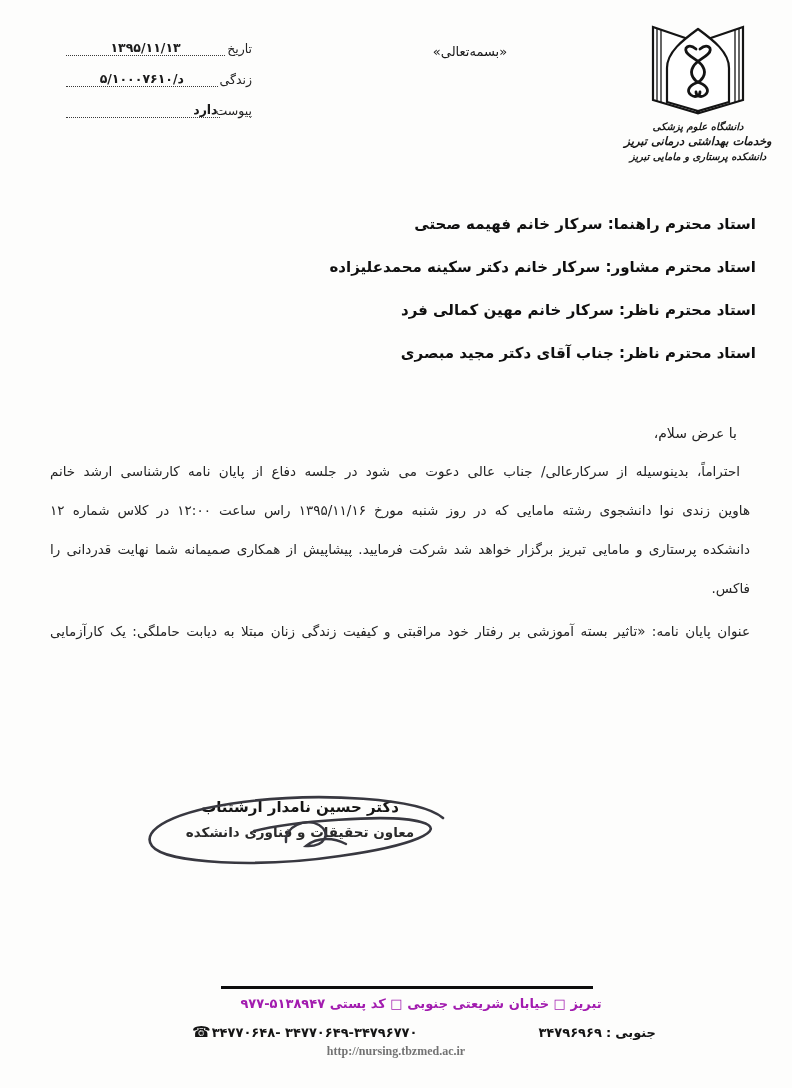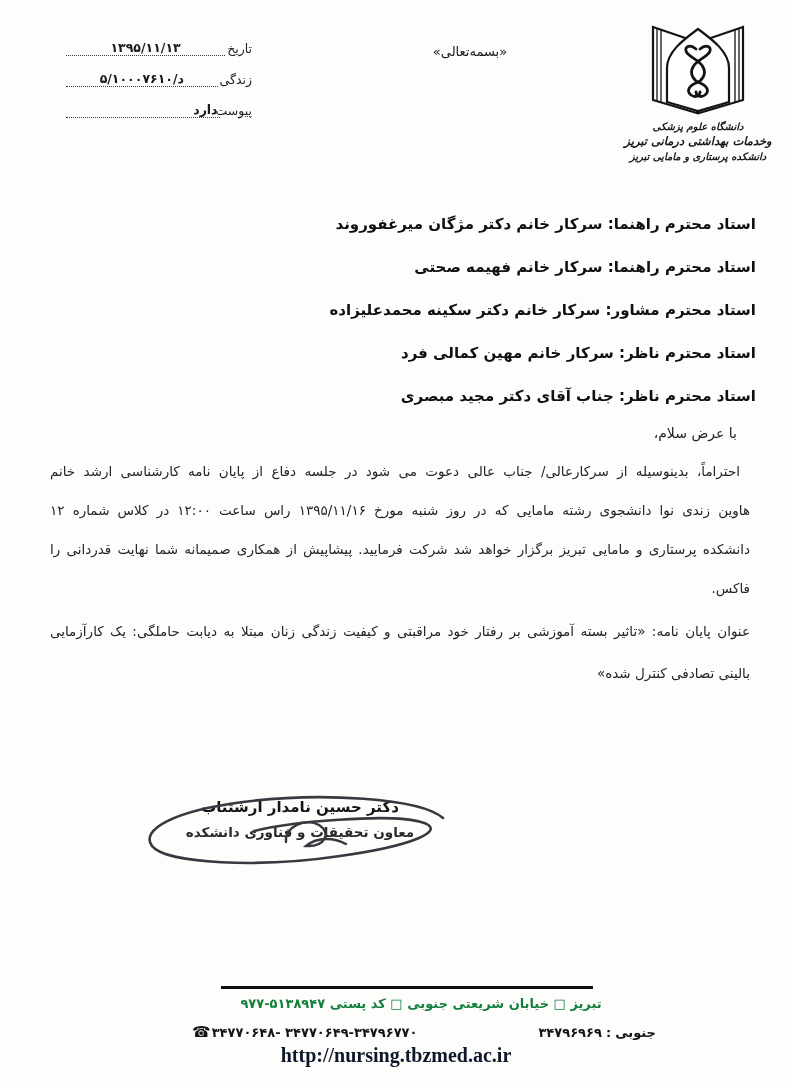--- a/index.html
+++ b/index.html
@@ -43,30 +43,30 @@
   .thesis .t1{font-size:13.5px;line-height:42px;text-align:justify;text-align-last:justify;}
   .thesis .t2{font-size:13.5px;line-height:42px;text-align:right;}
   
   .sig{position:absolute;top:762px;left:150px;width:300px;text-align:center;direction:rtl;}
   .sig-name{font-size:15px;font-weight:bold;color:#151515;line-height:26px;margin-top:32px;}
   .sig-role{font-size:13.5px;font-weight:bold;color:#2a2a2a;line-height:24px;}
   .scrawl{position:absolute;top:786px;left:138px;}
   
   .f-rule{position:absolute;top:986px;left:221px;width:372px;height:3px;background:#0d0d0d;}
   .f-address{position:absolute;top:996px;left:156px;width:530px;text-align:center;
-             direction:rtl;font-size:13px;font-weight:bold;color:#15803d;}
+             direction:rtl;font-size:13px;font-weight:bold;color:#a21caf;}
   .f-phones{position:absolute;top:1023px;left:192px;width:464px;display:flex;
             justify-content:space-between;align-items:center;direction:ltr;
             font-size:13px;font-weight:bold;color:#141414;}
   .f-phone-left{direction:ltr;white-space:nowrap;}
   .f-fax{direction:ltr;white-space:nowrap;}
   .f-fax .sep{padding:0 4px;}
   .phone-glyph{font-size:15px;margin-right:1px;}
   .f-url{position:absolute;top:1044px;left:0;width:792px;text-align:center;
-         font-family:"Liberation Serif",serif;font-weight:bold;font-size:20px;color:#0f172a;}
+         font-family:"Liberation Serif",serif;font-weight:bold;font-size:12px;color:#737373;}
 </style>
 </head>
 <body>
 
 <div class="page">
 
   <div class="hdr">
     <div class="hdr-row">
       <span class="hdr-lbl">تاریخ</span>
       <span class="hdr-box">۱۳۹۵/۱۱/۱۳</span>
@@ -92,39 +92,37 @@
       <path d="M48 87 L17 78 L17 44 C17 28 33 16 48 5 C63 16 79 28 79 44 L79 78 Z" fill="#ffffff" stroke="#141414" stroke-width="2.2"></path>
       <path d="M46 25 C39 19 32 24 38 30 C43 35 50 37 53 43 C57 50 52 57 46 59 C39 62 36 67 41 71 C45 74 50 72 50 68" fill="none" stroke="#141414" stroke-width="2.8" stroke-linecap="round"></path>
       <path d="M50 25 C57 19 64 24 58 30 C53 35 46 37 43 43 C39 50 44 57 50 59 C57 62 60 67 55 71 C51 74 46 72 46 68" fill="none" stroke="#141414" stroke-width="2.8" stroke-linecap="round"></path>
     </svg>
     <div class="logo-t logo-t1">دانشگاه علوم پزشکی</div>
     <div class="logo-t logo-t2">وخدمات بهداشتی درمانی تبریز</div>
     <div class="logo-t logo-t3">دانشکده پرستاری و مامایی تبریز</div>
   </div>
 
   <div class="recipients">
-    <div class="recipient">استاد محترم راهنما: سرکار خانم دکتر مژگان میرغفوروند</div>
     <div class="recipient">استاد محترم راهنما: سرکار خانم فهیمه صحتی</div>
     <div class="recipient">استاد محترم مشاور: سرکار خانم دکتر سکینه محمدعلیزاده</div>
     <div class="recipient">استاد محترم ناظر: سرکار خانم مهین کمالی فرد</div>
     <div class="recipient">استاد محترم ناظر: جناب آقای دکتر مجید مبصری</div>
   </div>
 
   <div class="salutation">با عرض سلام،</div>
 
   <div class="body-par">
     <div class="body-line indent">احتراماً، بدینوسیله از سرکارعالی/ جناب عالی دعوت می شود در جلسه دفاع از پایان نامه کارشناسی ارشد خانم</div>
     <div class="body-line">هاوین زندی نوا دانشجوی رشته مامایی که در روز شنبه مورخ ۱۳۹۵/۱۱/۱۶ راس ساعت ۱۲:۰۰ در کلاس شماره ۱۲</div>
     <div class="body-line">دانشکده پرستاری و مامایی تبریز برگزار خواهد شد شرکت فرمایید. پیشاپیش از همکاری صمیمانه شما نهایت قدردانی را</div>
     <div class="body-line endline">فاکس.</div>
   </div>
 
   <div class="thesis">
     <div class="t1">عنوان پایان نامه: «تاثیر بسته آموزشی بر رفتار خود مراقبتی و کیفیت زندگی زنان مبتلا به دیابت حاملگی: یک کارآزمایی</div>
-    <div class="t2">بالینی تصادفی کنترل شده»</div>
   </div>
 
   <div class="sig">
     <div class="sig-name">دکتر حسین نامدار ارشتناب</div>
     <div class="sig-role">معاون تحقیقات و فناوری دانشکده</div>
   </div>
   <svg class="scrawl" width="320" height="90" viewBox="0 0 320 90">
     <path d="M305 32 C282 12 182 6 105 16 C35 25 2 44 14 60 C28 78 122 82 202 70 C274 60 312 44 283 36 C252 27 150 36 116 45" fill="none" stroke="#383840" stroke-width="2.6" stroke-linecap="round"></path>
     <path d="M148 56 C146 41 168 31 181 39 C194 47 187 61 168 60 C180 50 197 52 208 58" fill="none" stroke="#383840" stroke-width="2.4" stroke-linecap="round"></path>
   </svg>

